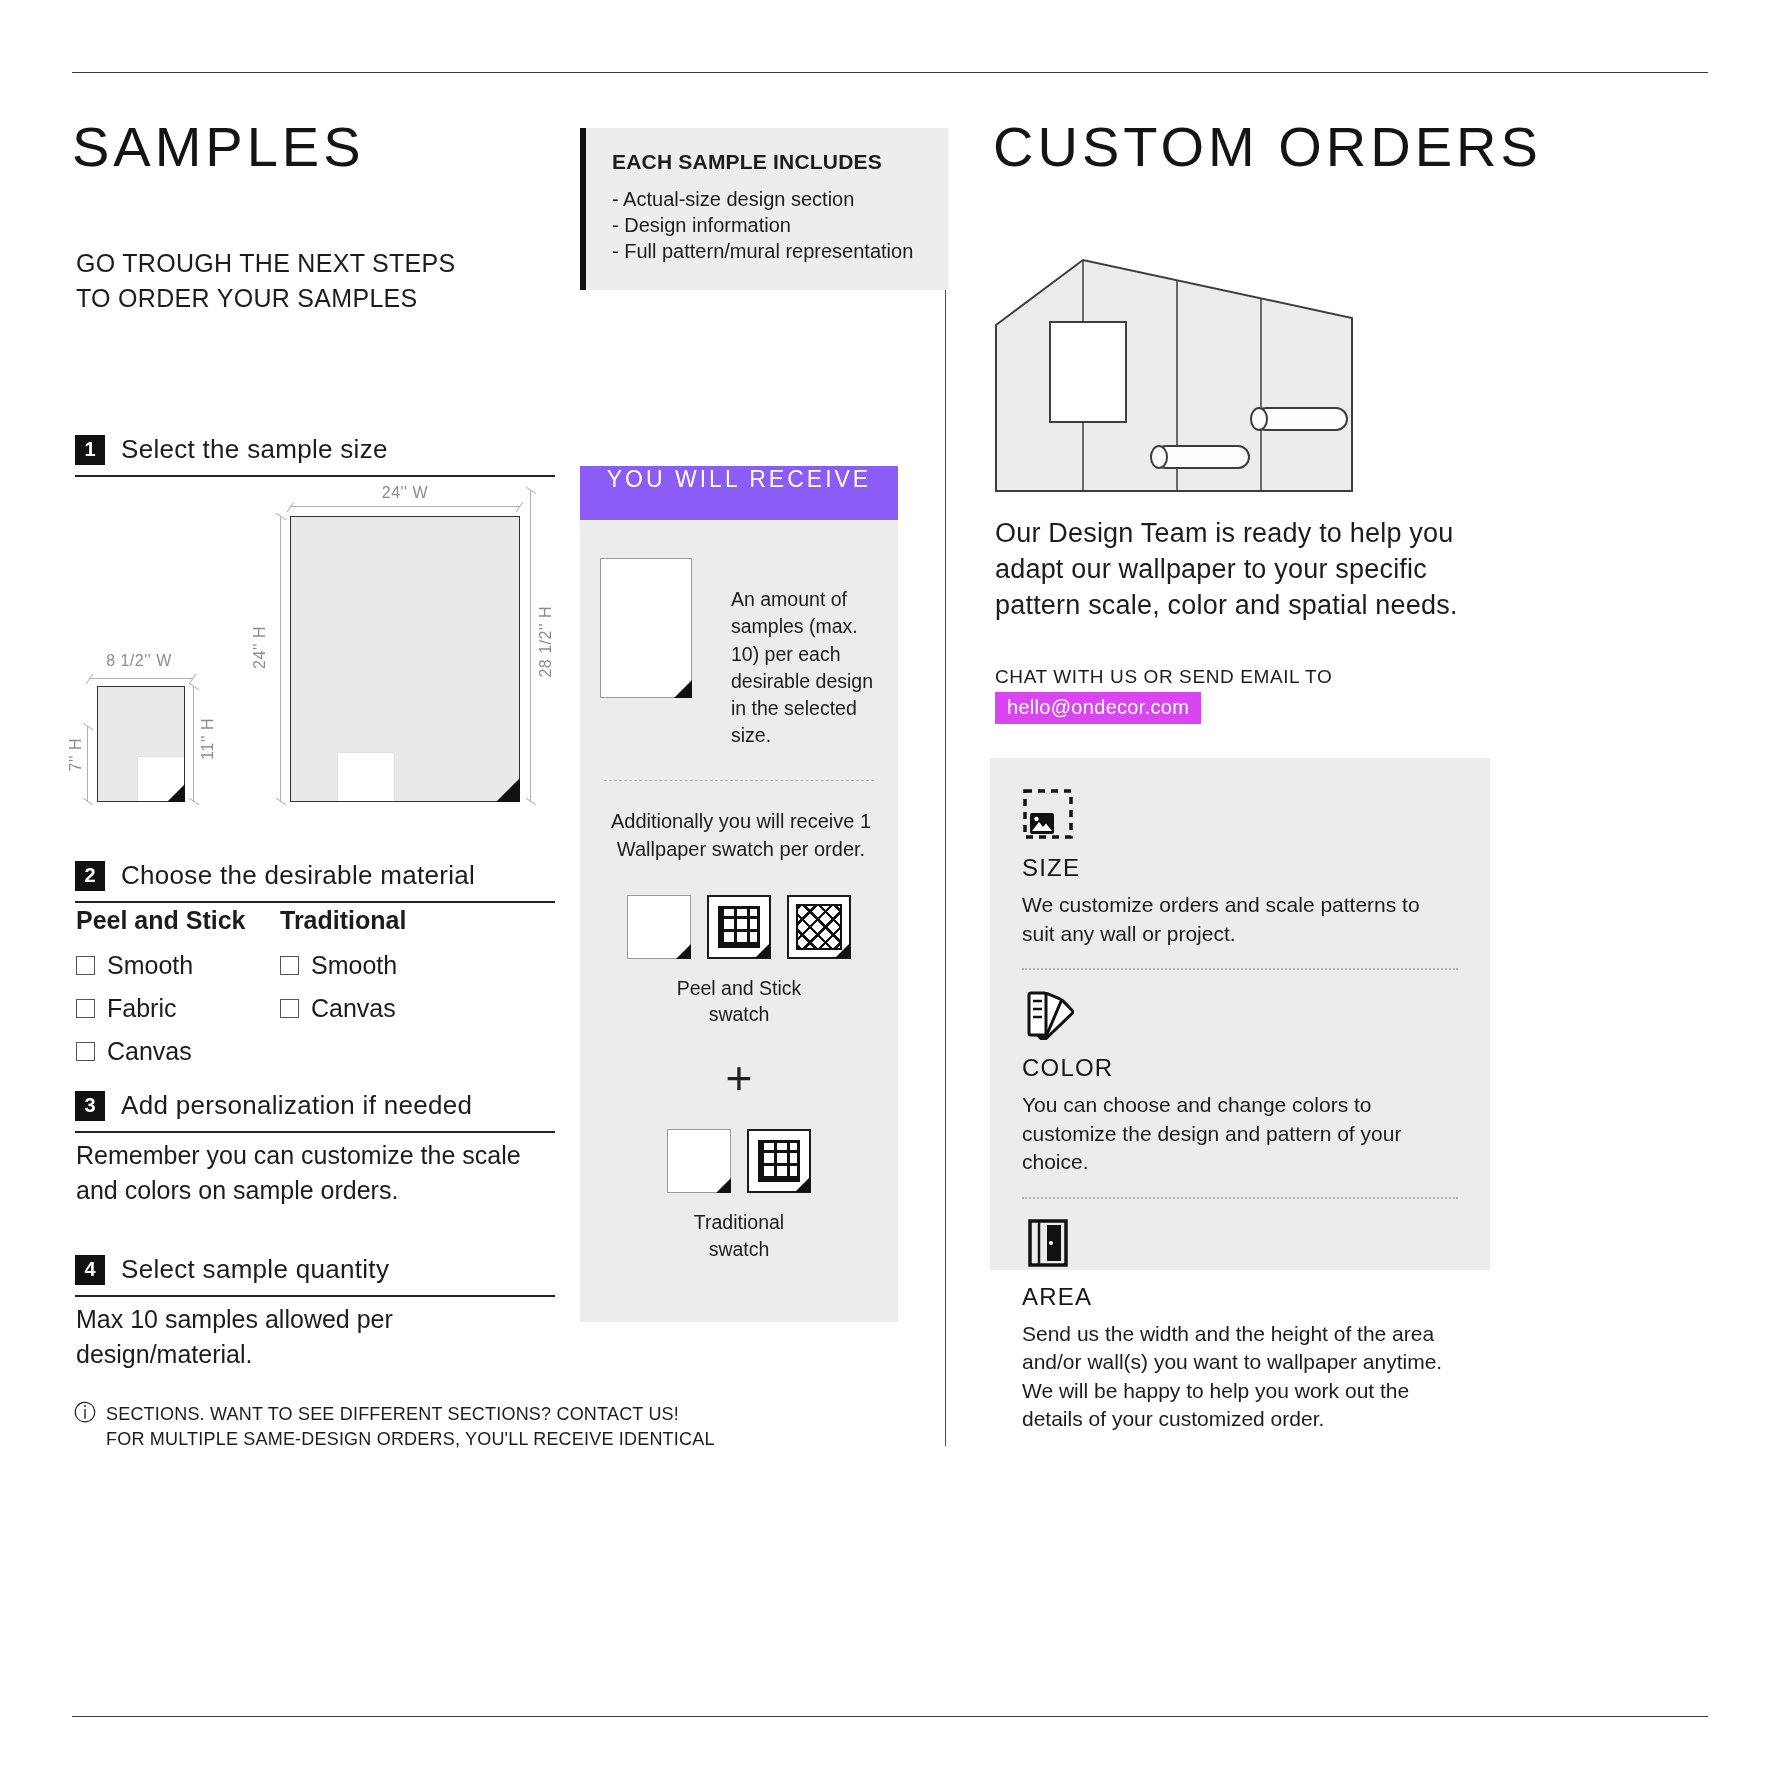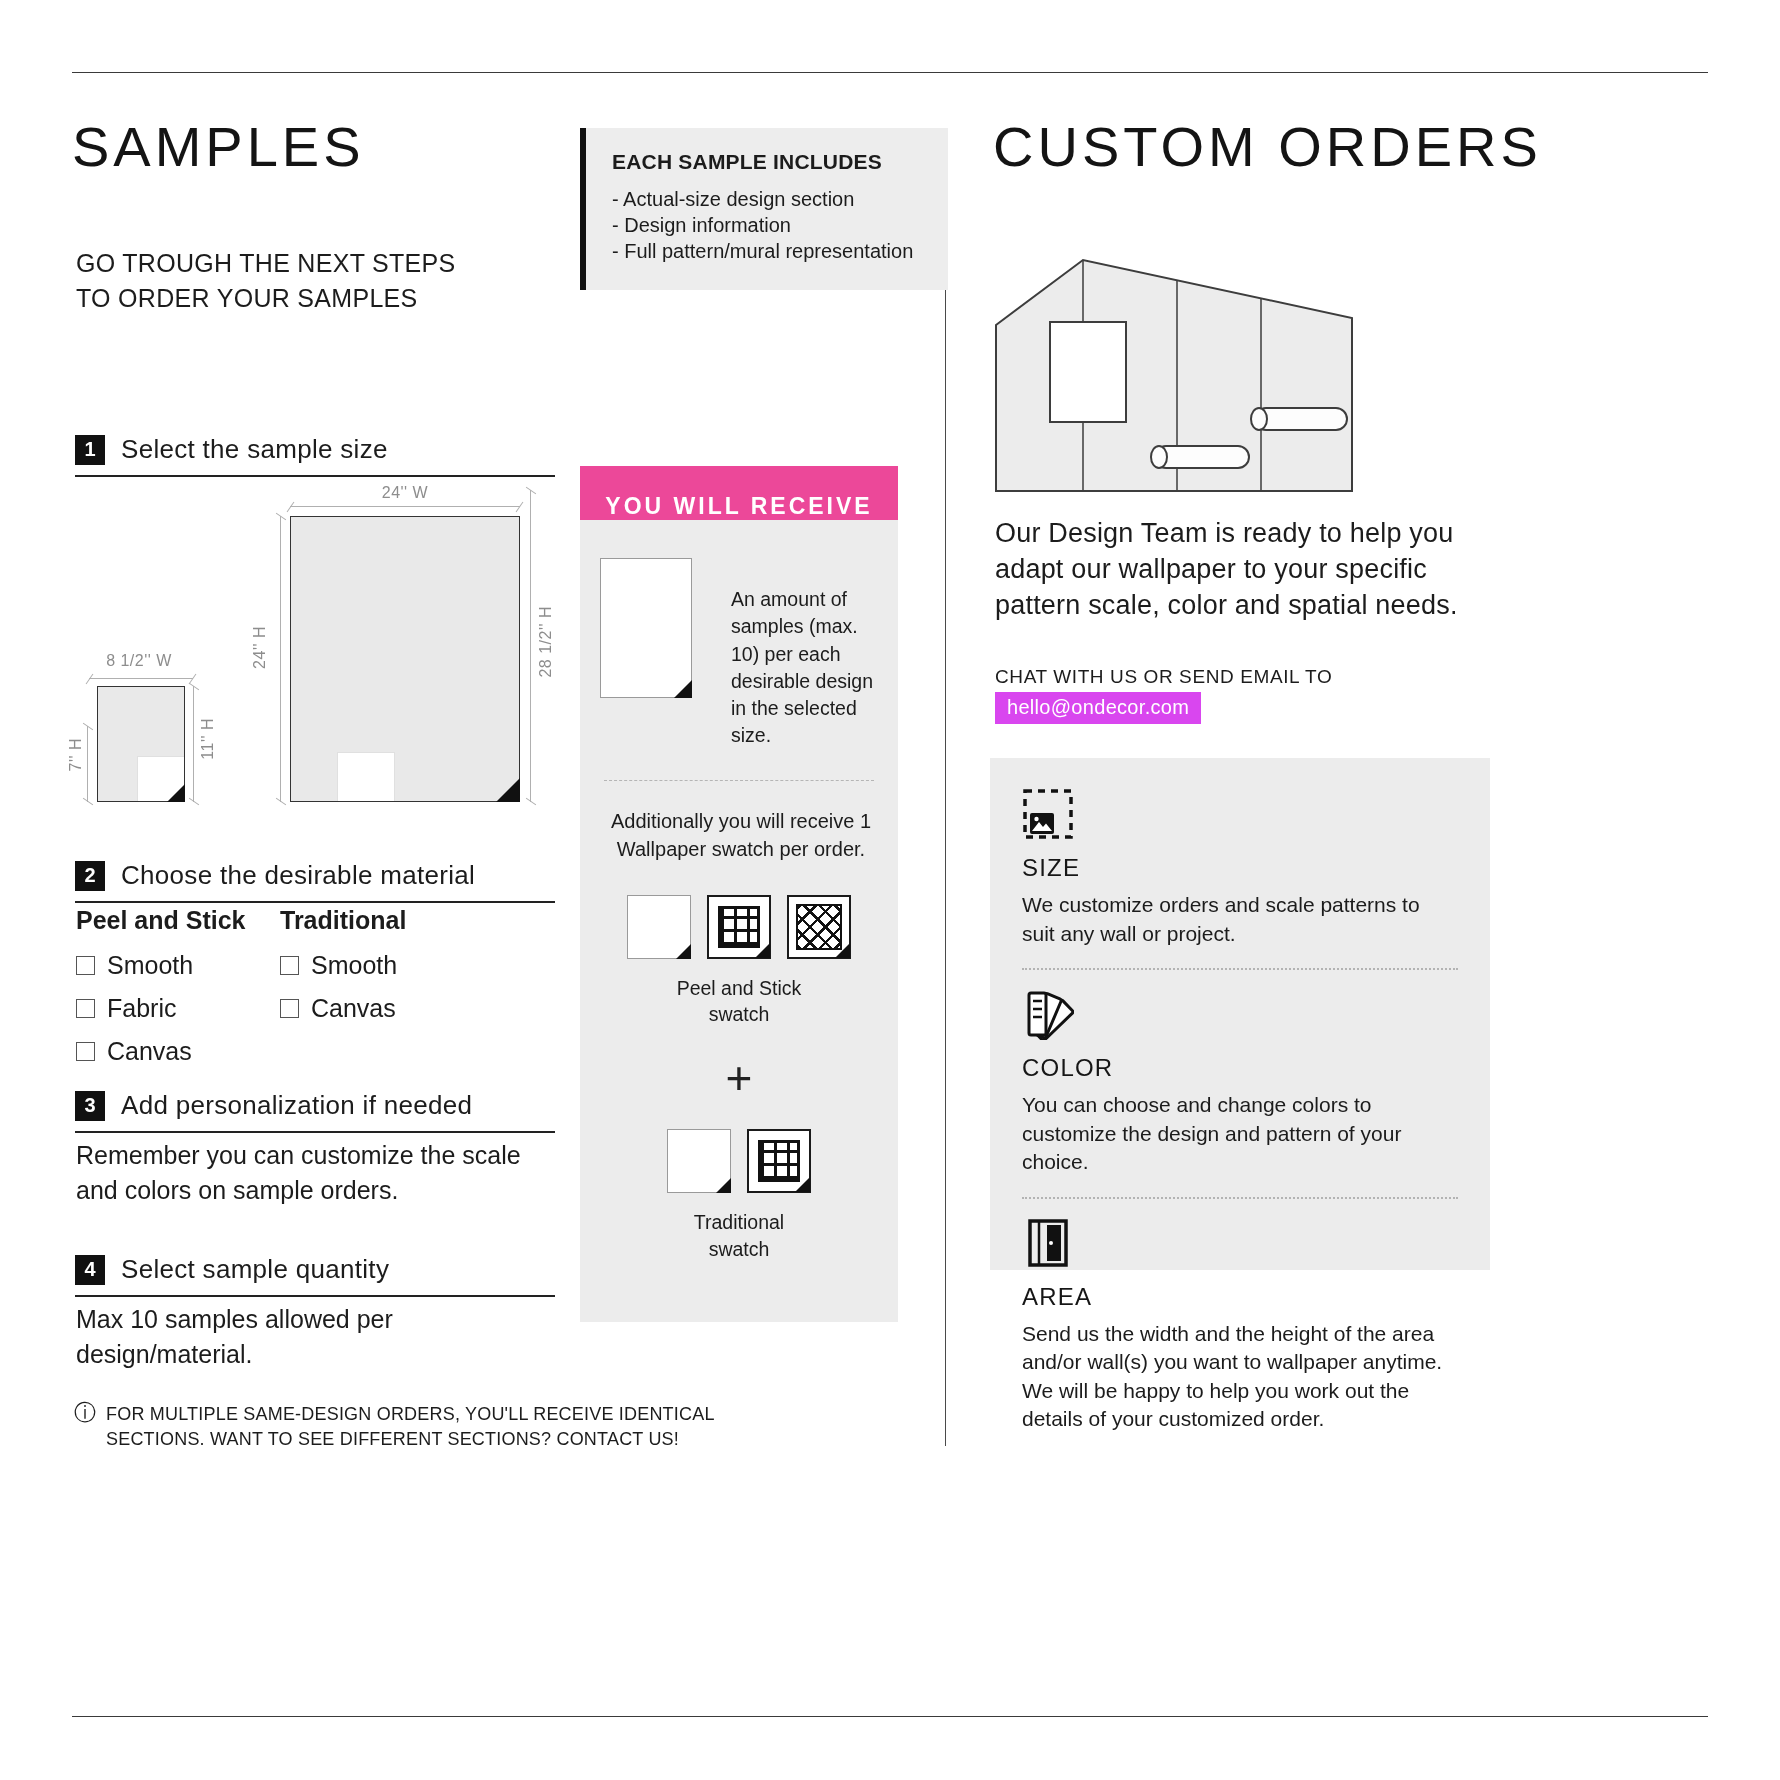--- a/index.html
+++ b/index.html
@@ -48,22 +48,22 @@
   .mat-title{font-weight:bold;font-size:25px;margin-bottom:16px;}
   .mat-opt{display:flex;align-items:center;gap:12px;font-size:25px;margin-bottom:14px;cursor:default;}
   .cb{width:17px;height:17px;border:1.5px solid #555;display:inline-block;flex:0 0 auto;background:#fff;}
 
   
   .footnote{display:flex;gap:10px;align-items:flex-start;}
   .info-glyph{font-size:22px;line-height:1;margin-top:0px;}
   .footnote-text{font-size:18px;line-height:1.4;letter-spacing:0.2px;}
 
   
-  .receive-header{background:#ec4899;color:#fff;display:flex;align-items:flex-end;justify-content:center;
-                  font-size:23px;letter-spacing:3px;box-sizing:border-box;font-weight:bold;}
+  .receive-header{background:#8b5cf6;color:#fff;display:flex;align-items:flex-start;justify-content:center;
+                  font-size:23px;letter-spacing:3px;box-sizing:border-box;}
   .receive-panel{background:#ececec;box-sizing:border-box;padding:38px 20px 0;}
   .rp-row{display:flex;gap:18px;align-items:flex-start;}
   .page-icon{width:92px;height:140px;background:#fff;border:1px solid #9a9a9a;position:relative;flex:0 0 auto;box-sizing:border-box;}
   .rp-text{font-size:19.5px;line-height:1.4;padding-top:28px;margin-left:21px;}
   .dashed-div{border-top:1px dashed #b5b5b5;margin:30px 4px 26px;}
   .rp-additional{font-size:20px;line-height:1.4;text-align:center;margin:0 auto 32px;width:282px;}
   .swatch-row{display:flex;justify-content:center;gap:16px;}
   .swatch{width:64px;height:64px;background:#fff;border:2px solid #1a1a1a;position:relative;box-sizing:border-box;}
   .swatch.blank{border:1px solid #9a9a9a;}
   .grid-inner{position:absolute;inset:9px;border:3px solid #111;box-sizing:border-box;background:
@@ -172,22 +172,22 @@
 
 <div class="step-header abs" style="left:75px;top:1254px;width:480px;">
   <span class="step-num">4</span>
   <span class="step-label">Select sample quantity</span>
 </div>
 <div class="step-text abs" style="left:76px;top:1302px;width:500px;">Max 10 samples allowed per design/material.</div>
 
 <div class="footnote abs" style="left:74px;top:1402px;width:660px;">
   <span class="info-glyph">ⓘ</span>
   <div class="footnote-text">
+    <div>SECTIONS. WANT TO SEE DIFFERENT SECTIONS? CONTACT US!</div>
     <div>FOR MULTIPLE SAME-DESIGN ORDERS, YOU'LL RECEIVE IDENTICAL</div>
-    <div>SECTIONS. WANT TO SEE DIFFERENT SECTIONS? CONTACT US!</div>
   </div>
 </div>
 
 <div class="includes abs" style="left:580px;top:128px;width:368px;">
   <div class="includes-title">EACH SAMPLE INCLUDES</div>
   <div class="includes-item">- Actual-size design section</div>
   <div class="includes-item">- Design information</div>
   <div class="includes-item">- Full pattern/mural representation</div>
 </div>
 

